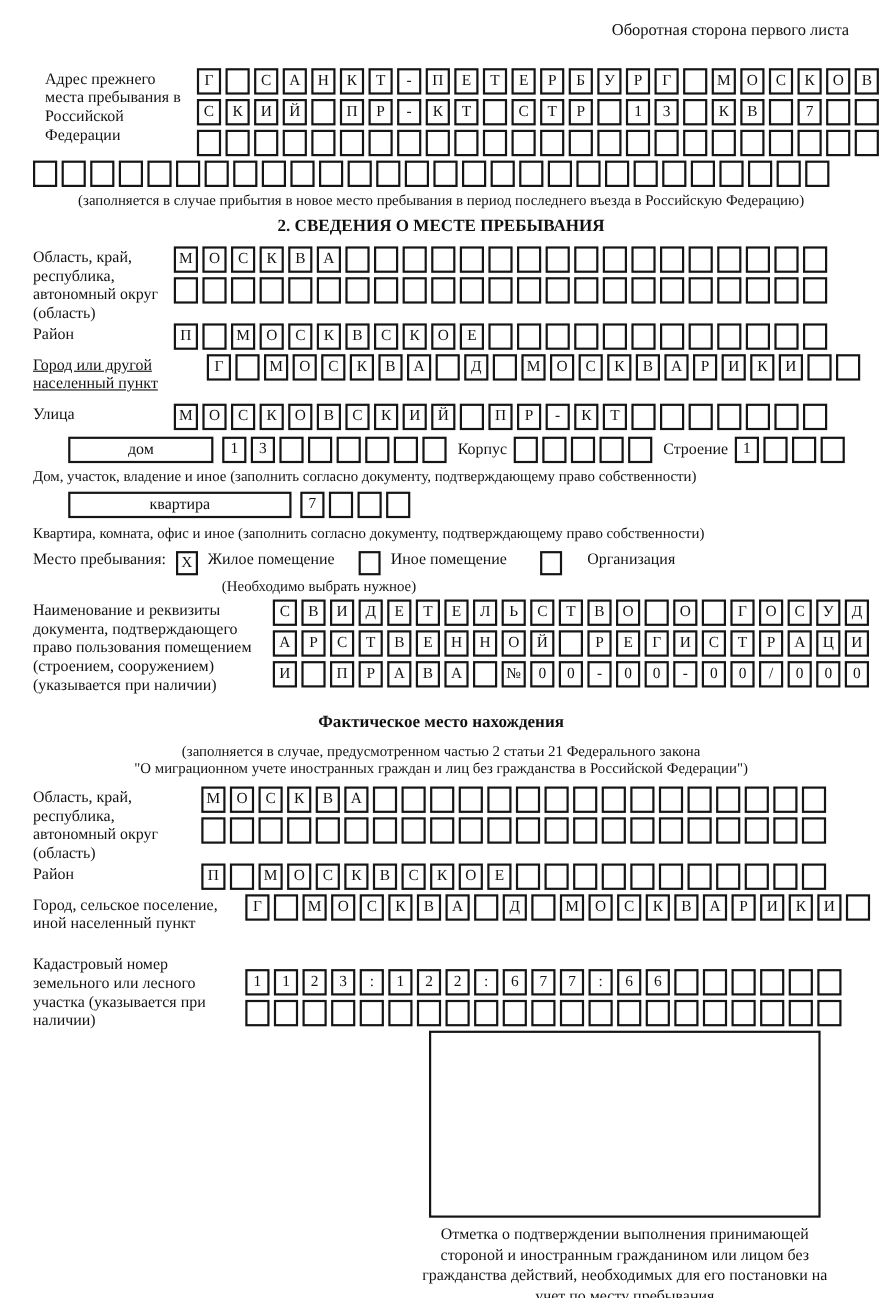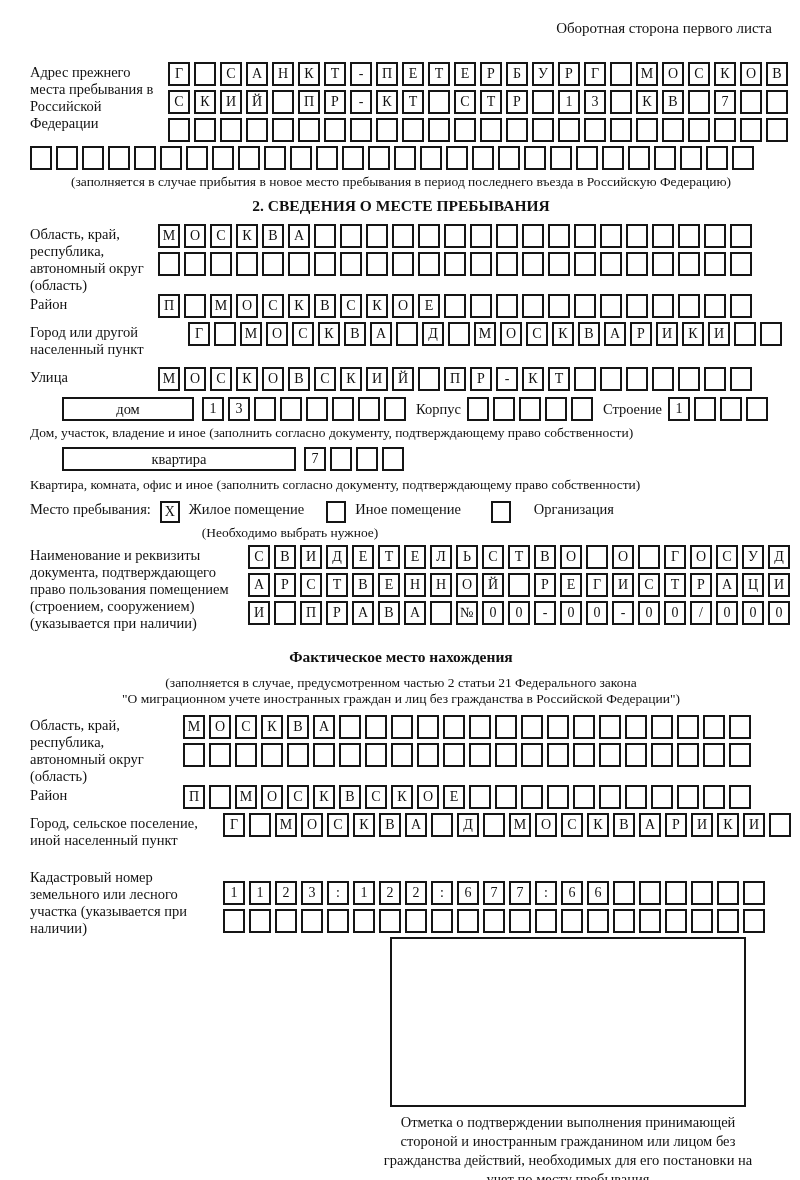--- a/index.html
+++ b/index.html
@@ -12,23 +12,23 @@
   .subtitle{text-align:right;font-size:15px;height:18px;}
   
   .cellrow{display:flex;margin-bottom:4px;}
   .cell{
     box-sizing:border-box;flex:0 0 22px;width:22px;height:24px;margin-right:4px;
     border:2px solid #151515;font-size:14px;line-height:20px;text-align:center;
     overflow:hidden;
   }
   .field{display:flex;align-items:flex-start;}
   .flabel{font-size:14.5px;line-height:17px;padding-top:2px;}
-  .w130{flex:0 0 130px;}
+  .w130{flex:0 0 130px;margin-left:11px;}
   .w120{flex:0 0 120px;}
-  .w150{flex:0 0 150px;}
+  .w150{flex:0 0 150px;text-decoration:underline;}
   .w145{flex:0 0 145px;}
   .w185{flex:0 0 185px;}
   .w210{flex:0 0 210px;}
   .cellcol{margin-left:8px;}
   .note{font-size:13.5px;line-height:16px;text-align:center;}
   .note-left{font-size:13.5px;line-height:16px;text-align:left;}
   .h2{font-size:15.5px;font-weight:bold;text-align:center;line-height:20px;}
   .bigbox{
     box-sizing:border-box;height:24px;border:2px solid #151515;
     text-align:center;font-size:14.5px;line-height:20px;margin-left:32px;
@@ -343,21 +343,21 @@
     <div class="cellrow" style="margin:0;">
         <span class="cell">1</span>
         <span class="cell"></span>
         <span class="cell"></span>
         <span class="cell"></span>
       </div>
   </div>
   <div class="note-left mt4">Дом, участок, владение и иное (заполнить согласно документу, подтверждающему право собственности)</div>
 
   <div style="display:flex;align-items:center;margin-top:6px;">
-    <div class="bigbox" style="width:234px;">квартира</div>
+    <div class="bigbox" style="width:203px;">квартира</div>
     <div class="cellrow" style="margin:0 0 0 8px;">
         <span class="cell">7</span>
         <span class="cell"></span>
         <span class="cell"></span>
         <span class="cell"></span>
       </div>
   </div>
   <div class="note-left mt6">Квартира, комната, офис и иное (заполнить согласно документу, подтверждающему право собственности)</div>
 
   <div class="mesto-row mt8">

